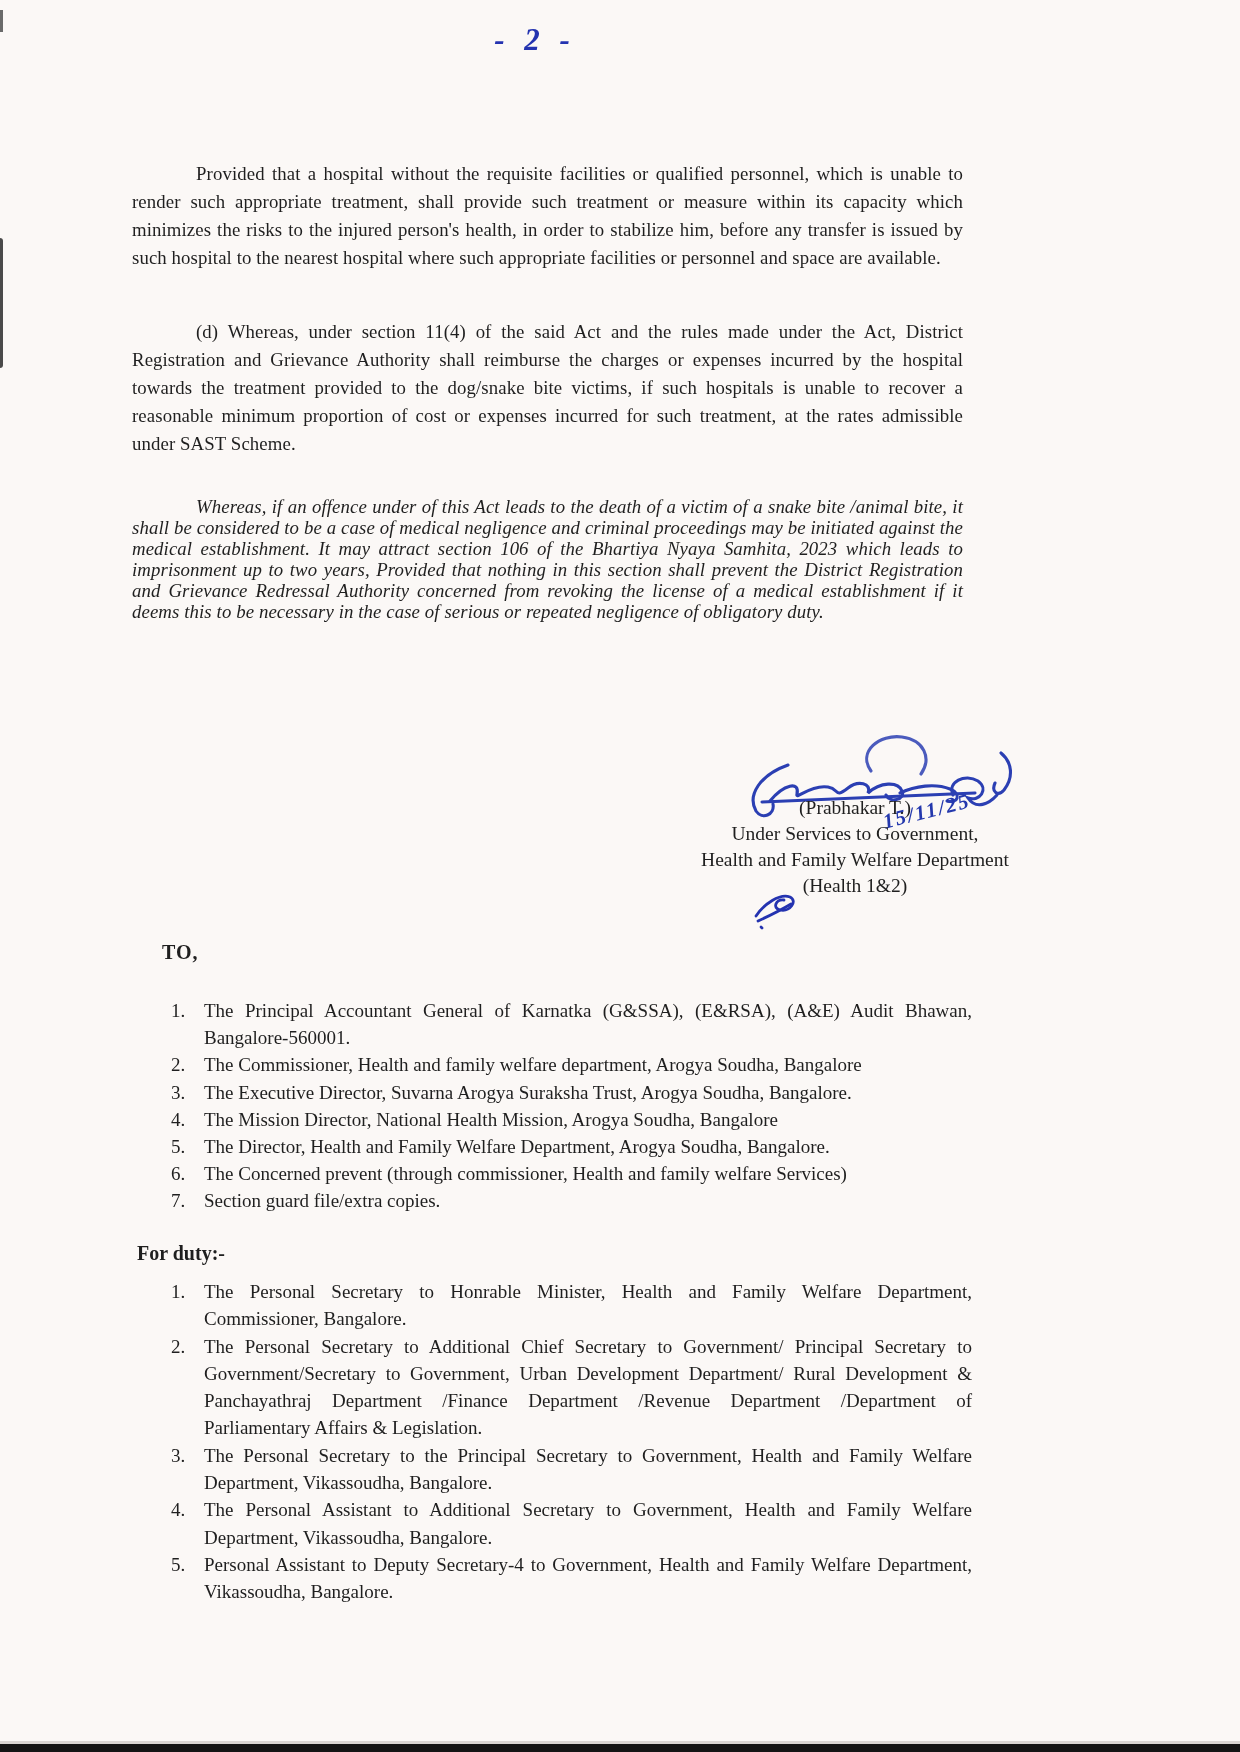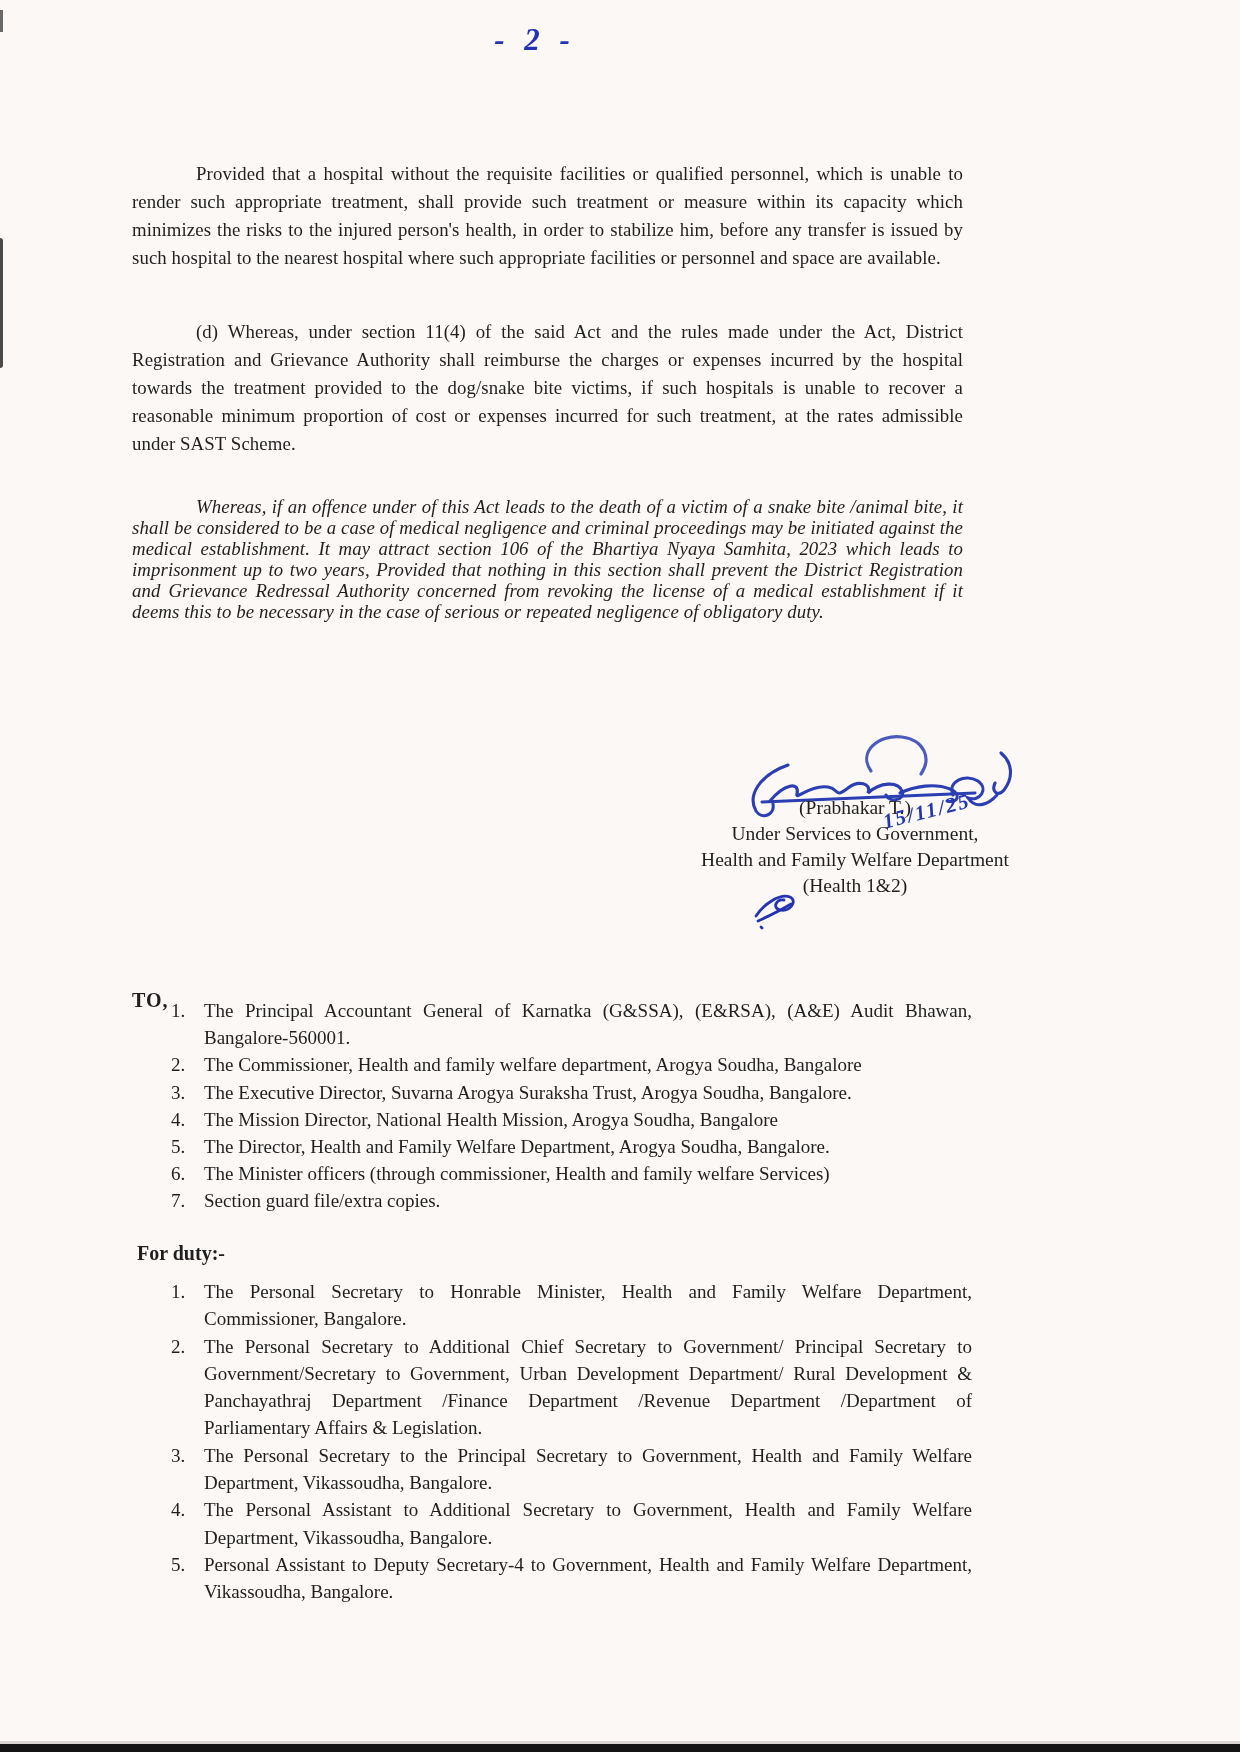--- a/index.html
+++ b/index.html
@@ -39,21 +39,21 @@
     position:absolute; left:882px; top:799px;
     font-size:21px; font-style:italic; font-weight:bold;
     color:#2438ad; transform:rotate(-14deg); letter-spacing:2px;
     white-space:nowrap;
   }
   .initial-svg { position:absolute; left:749px; top:885px; }
 
   .sec-heading {
     position:absolute; margin:0; font-size:20px; font-weight:bold;
   }
-  #to-heading { left:132px; top:941px; letter-spacing:1px;margin-top:48px; }
+  #to-heading { left:162px; top:941px; letter-spacing:1px; }
   #fi-heading { left:137px; top:1242px; }
 
   .num-list { position:absolute; left:171px; width:801px; margin:0;
     font-size:19px; }
   #to-list { top:997px;  line-height:27.2px; }
   #fi-list { top:1278px; line-height:27.3px; }
   .li { display:flex; }
   .li .num { width:33px; flex:none; }
   .li .txt { flex:1; text-align:justify; }
 
@@ -122,21 +122,21 @@
     <div class="li">
       <span class="num">4.</span>
       <span class="txt">The Mission Director, National Health Mission, Arogya Soudha, Bangalore</span>
     </div>
     <div class="li">
       <span class="num">5.</span>
       <span class="txt">The Director, Health and Family Welfare Department, Arogya Soudha, Bangalore.</span>
     </div>
     <div class="li">
       <span class="num">6.</span>
-      <span class="txt">The Minister officers (through commissioner, Health and family welfare Services)</span>
+      <span class="txt">The Concerned prevent (through commissioner, Health and family welfare Services)</span>
     </div>
     <div class="li">
       <span class="num">7.</span>
       <span class="txt">Section guard file/extra copies.</span>
     </div>
   </div>
 
   <p class="sec-heading" id="fi-heading">For duty:-</p>
   <div class="num-list" id="fi-list">
     <div class="li">

